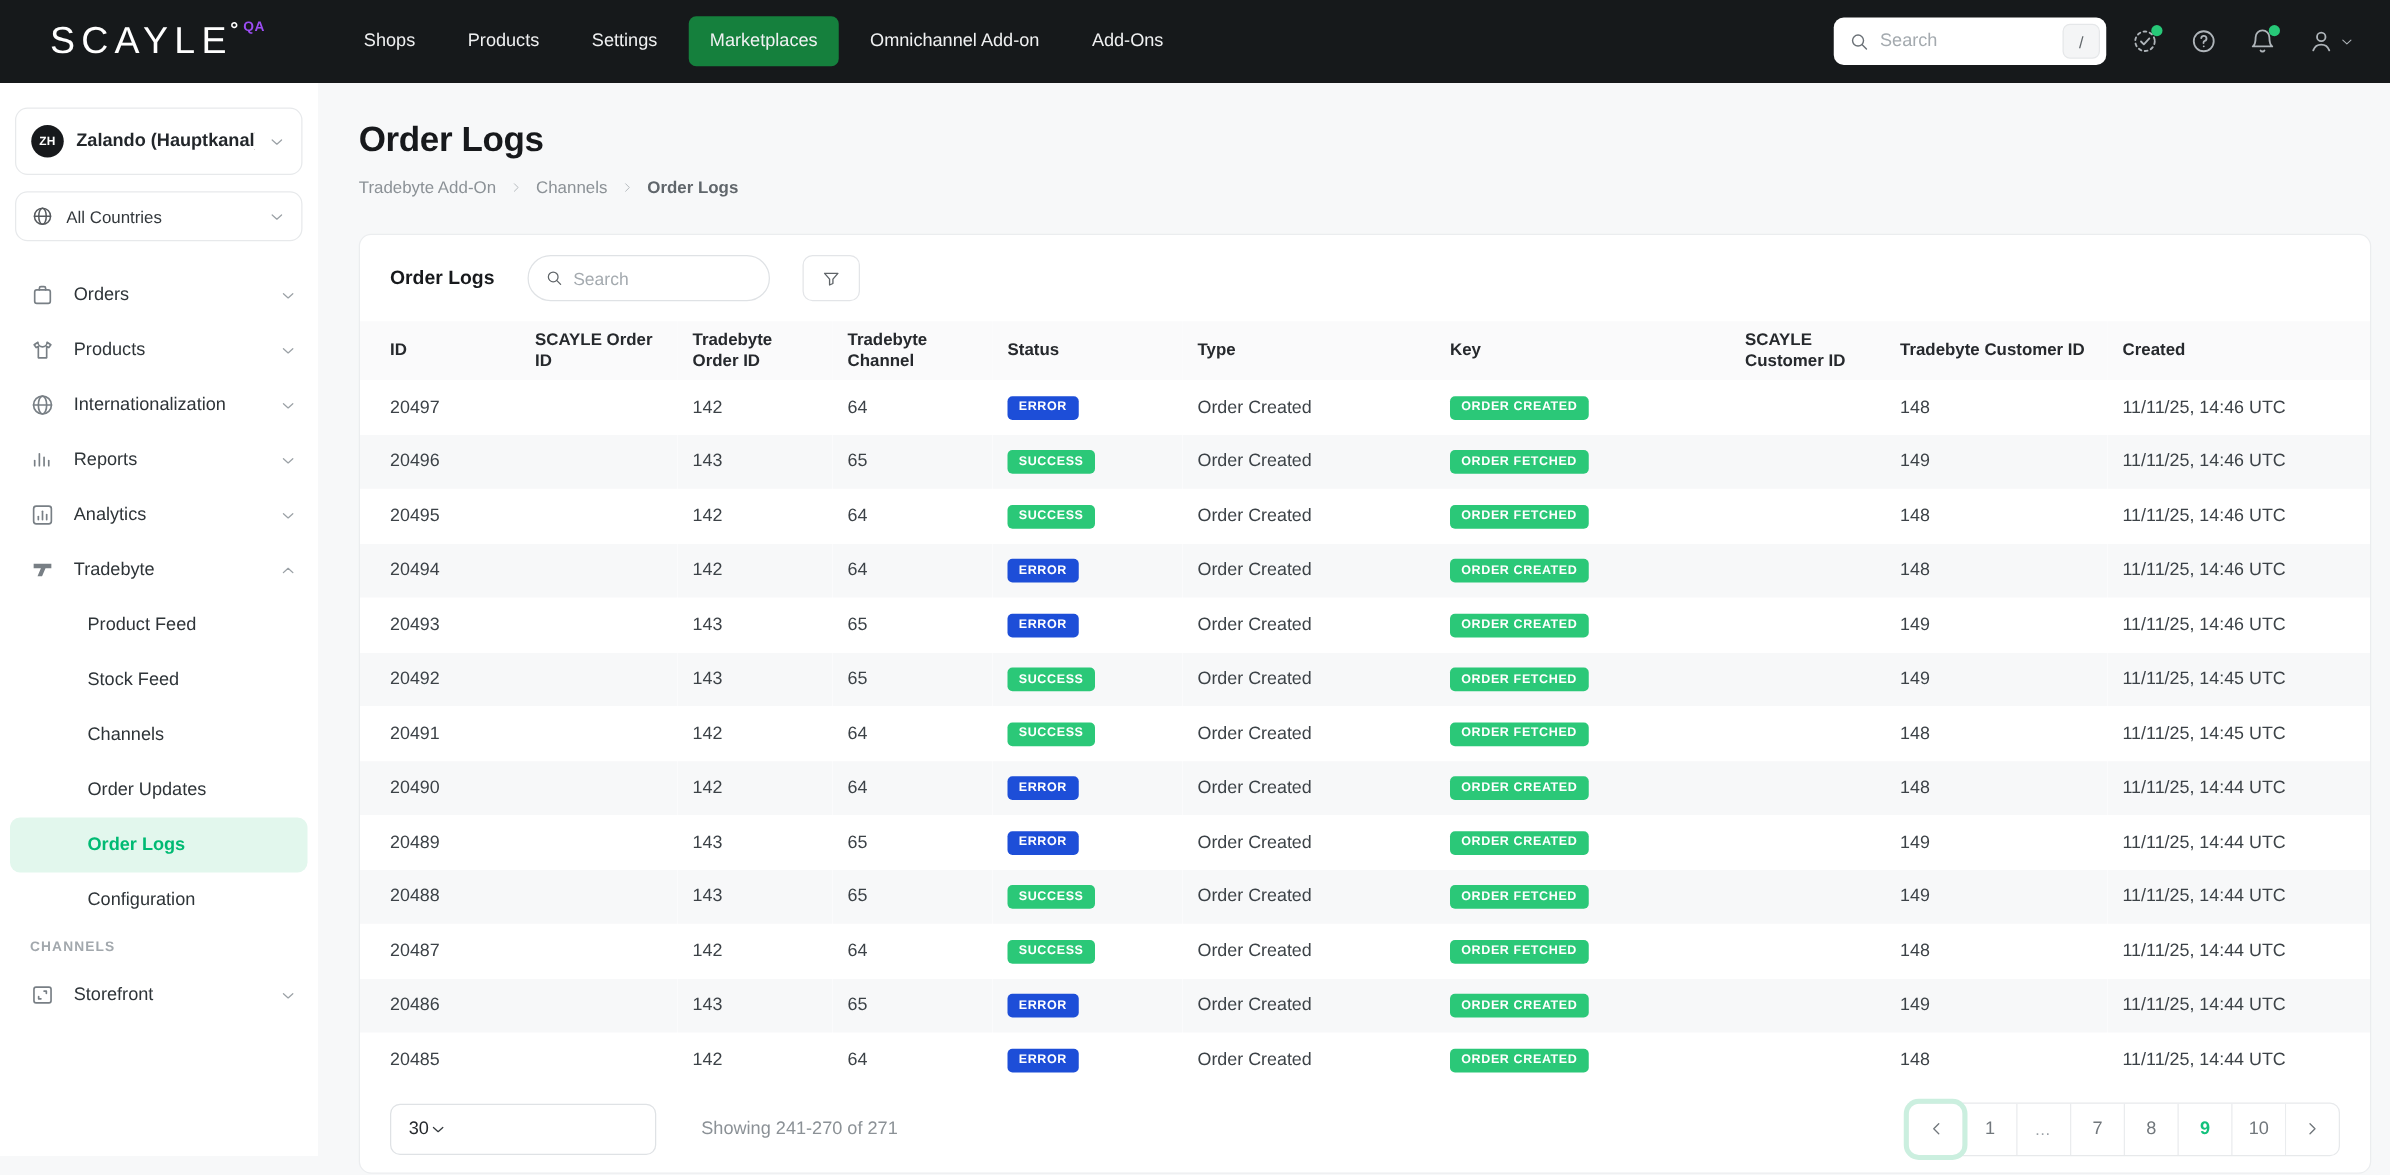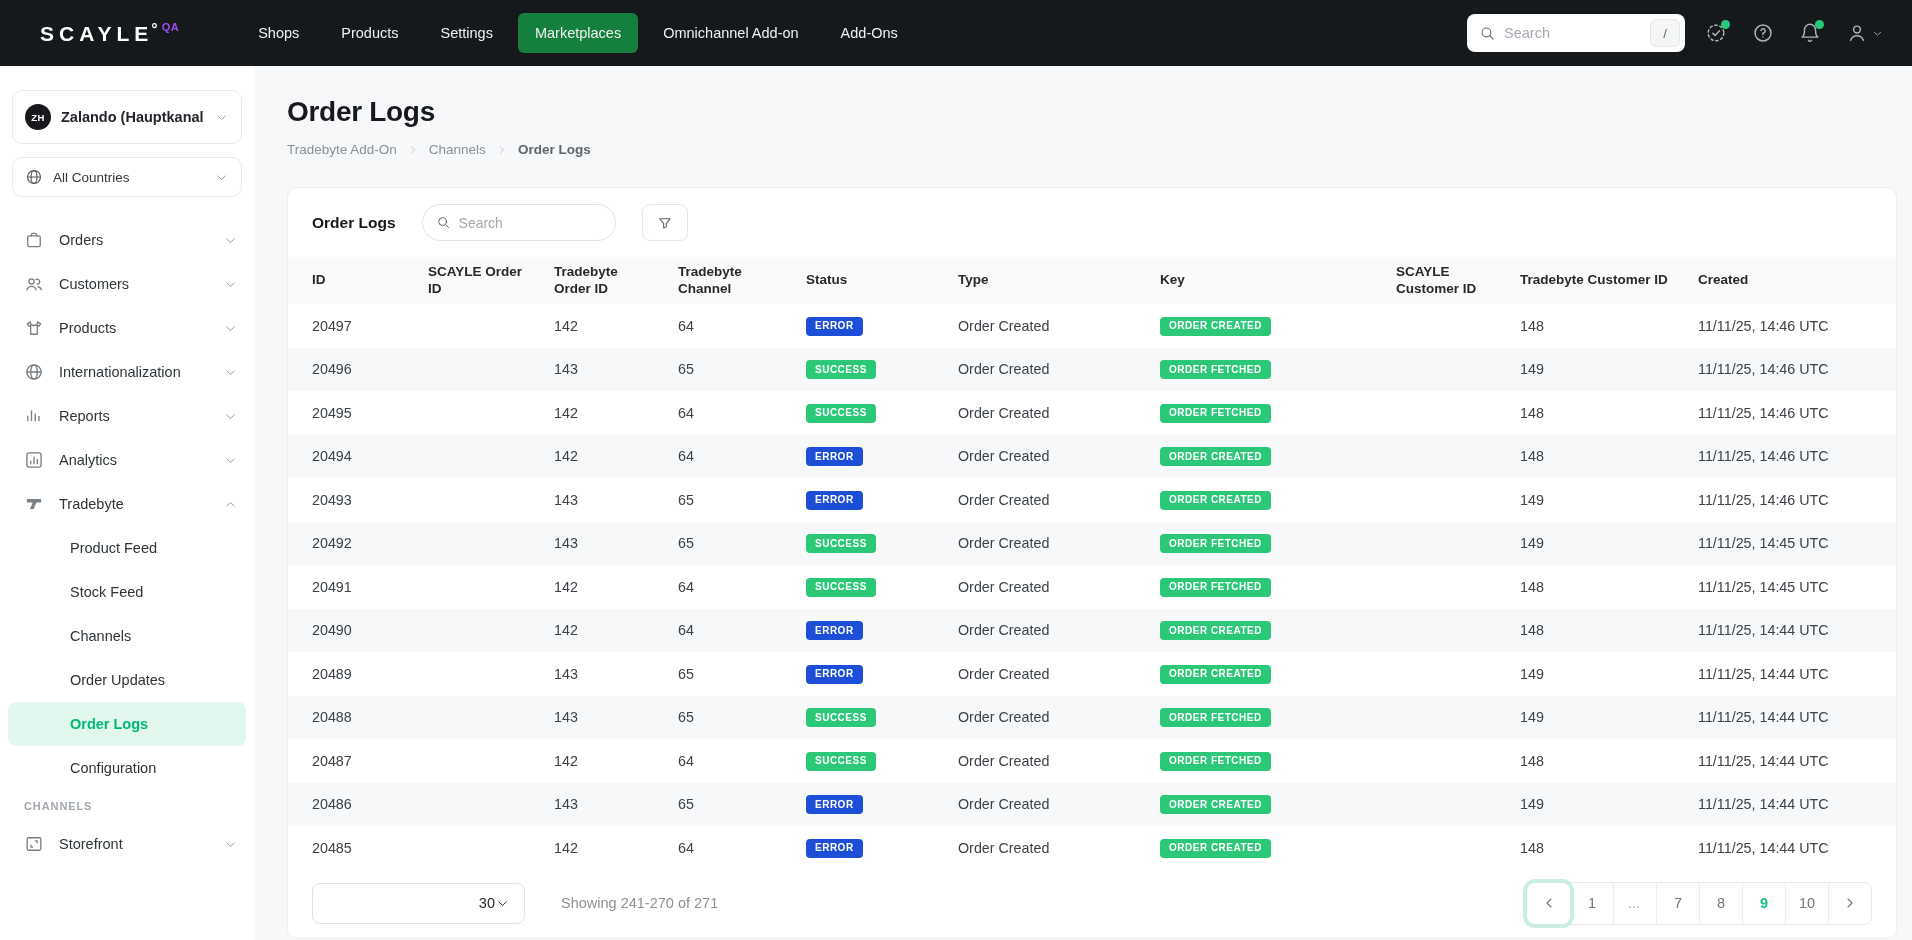--- a/index.html
+++ b/index.html
@@ -3,41 +3,41 @@
 <meta charset="utf-8">
 <style>
   * { margin:0; padding:0; box-sizing:border-box; }
   html,body { width:1912px; height:940px; overflow:hidden; background:#F7F8F9;
     font-family:"Liberation Sans", sans-serif; }
 
   
   .topbar { position:fixed; top:0; left:0; width:1912px; height:66px; background:#16191B;
     display:flex; align-items:center; padding:0 22px; z-index:30; }
   .logo { display:flex; align-items:flex-start; color:#fff; margin-left:18px; }
-  .logo-text { font-size:21px; font-weight:700; letter-spacing:5px; line-height:1; }
+  .logo-text { font-size:30px; font-weight:400; letter-spacing:5px; line-height:1; }
   .logo-mark { font-size:16px; font-weight:700; margin-left:-2px; margin-top:-2px; }
   .qa { color:#9C4DF4; font-size:11px; font-weight:800; margin-left:4px; margin-top:-2px; letter-spacing:.5px; }
   .nav-items { display:flex; align-items:flex-end; margin-left:62px; gap:8px; }
   .nav-item { color:#F0F1F2; font-size:14.5px; font-weight:500; padding:12px 17px; border-radius:6px; cursor:pointer; white-space:nowrap; }
   .nav-item.active { background:#15803d; }
   .topbar-right { margin-left:auto; display:flex; align-items:center; gap:20px; }
   .nav-search { width:218px; height:38px; background:#fff; border-radius:8px; display:flex; align-items:center; padding:0 5px 0 12px; gap:8px; }
   .nav-search .icon svg { width:17px; height:17px; color:#6B7177; display:block; }
   .nav-search input { border:none; outline:none; flex:1; font-size:14.5px; color:#26292D; font-family:inherit; min-width:0; }
   .nav-search input::placeholder { color:#A4AAAF; }
   .kbd { width:30px; height:28px; background:#F4F5F6; border:1px solid #E5E7E9; border-radius:6px;
     color:#5F6468; font-size:13px; display:flex; align-items:center; justify-content:center; }
   .top-icons { display:flex; align-items:center; gap:25px; margin-right:6px; }
   .tico { position:relative; color:#AEB4B9; cursor:pointer; display:flex; align-items:center; gap:3px; }
   .tico svg { width:22px; height:22px; display:block; }
   .tico .chev svg { width:13px; height:13px; }
   .dot { position:absolute; top:-2px; right:-3px; width:9px; height:9px; border-radius:50%; background:#27C878; }
 
   
-  .sidebar { position:fixed; top:66px; left:0; width:254px; height:874px; background:#fff; padding-top:24px; overflow:hidden; }
+  .sidebar { position:fixed; top:50px; left:0; width:254px; height:874px; background:#fff; padding-top:36px; overflow:hidden; }
   .sel-card { margin:0 12px 13px 12px; border:1px solid #E7E9EB; border-radius:10px; display:flex; align-items:center;
     padding:0 12px; gap:10px; cursor:pointer; background:#fff; }
   .sel-shop { height:54px; }
   .sel-country { height:40px; margin-bottom:13px; }
   .avatar { width:26px; height:26px; border-radius:50%; background:#17191C; color:#fff; font-size:9.5px; font-weight:700;
     display:flex; align-items:center; justify-content:center; flex:none; letter-spacing:.3px; }
   .sel-label { font-size:14.5px; font-weight:600; color:#23272B; flex:1; white-space:nowrap; overflow:hidden; }
   .sel-country .sel-label { font-weight:400; font-size:13.5px; color:#33383C; }
   .sel-card .chev svg, .side-item .chev svg { width:15px; height:15px; color:#9BA1A6; display:block; }
   .sel-card .gico svg { width:18px; height:18px; color:#55595D; display:block; }
@@ -78,21 +78,21 @@
     color:#26292D; line-height:1.25; padding:4px 12px; }
   th:first-child, td:first-child { padding-left:24px; }
   tbody td { height:43.5px; font-size:14.3px; color:#3C4247; padding:0 12px; white-space:nowrap; overflow:hidden; }
   tbody tr:nth-child(even) { background:#F7F8F9; }
   .badge { display:inline-block; padding:4.5px 9px; border-radius:4px; font-size:10px; font-weight:700; letter-spacing:.5px; color:#fff; line-height:1; }
   .badge.success, .badge.key { background:#2BC878; }
   .badge.error { background:#1d4ed8; }
 
   .card-foot { display:flex; align-items:center; padding:12px 24px 13px 24px; }
   .page-size { width:213px; height:41px; border:1px solid #DFE2E5; border-radius:8px; display:flex; align-items:center;
-    justify-content:flex-end; padding:0 14px; font-size:14.5px; color:#26292D; cursor:pointer; background:#fff; }
+    justify-content:flex-start; padding:0 14px; font-size:14.5px; color:#26292D; cursor:pointer; background:#fff; }
   .page-size .chev svg { width:15px; height:15px; color:#33383C; display:block; }
   .showing { margin-left:36px; font-size:14.5px; color:#8B9196; }
   .pager { margin-left:auto; display:flex; border:1px solid #E7E9EB; border-radius:8px; background:#fff; }
   .pcell { width:43px; height:41px; display:flex; align-items:center; justify-content:center; font-size:14.5px; color:#71777C;
     cursor:pointer; border-left:1px solid #EAECEE; }
   .pcell:first-child { border-left:none; border-radius:8px 0 0 8px; }
   .pcell:last-child { border-radius:0 8px 8px 0; }
   .pcell.active { color:#12C17C; font-weight:700; }
   .pcell.ellipsis { color:#9BA1A6; font-size:13px; letter-spacing:2px; cursor:default; }
   .pcell svg { width:16px; height:16px; display:block; }
@@ -207,36 +207,20 @@
         <span class="lbl">Orders</span>
         <span class="chev">
           <svg viewBox="0 0 24 24" fill="none" stroke="currentColor" stroke-width="1.6" stroke-linecap="round" stroke-linejoin="round">
             <path d="M6 9.5 12 15l6-5.5"></path>
           </svg>
         </span>
       </div>
       <div class="side-item">
         <span class="sico">
           <svg viewBox="0 0 24 24" fill="none" stroke="currentColor" stroke-width="1.6" stroke-linecap="round" stroke-linejoin="round">
-            <circle cx="9" cy="9" r="3.1"></circle>
-            <path d="M3.5 19c.9-2.8 3-4.2 5.5-4.2s4.6 1.4 5.5 4.2"></path>
-            <path d="M14.5 6.6a3 3 0 1 1 1.5 5.7"></path>
-            <path d="M16.7 15.3c2 .3 3.5 1.5 4.2 3.7"></path>
-          </svg>
-        </span>
-        <span class="lbl">Customers</span>
-        <span class="chev">
-          <svg viewBox="0 0 24 24" fill="none" stroke="currentColor" stroke-width="1.6" stroke-linecap="round" stroke-linejoin="round">
-            <path d="M6 9.5 12 15l6-5.5"></path>
-          </svg>
-        </span>
-      </div>
-      <div class="side-item">
-        <span class="sico">
-          <svg viewBox="0 0 24 24" fill="none" stroke="currentColor" stroke-width="1.6" stroke-linecap="round" stroke-linejoin="round">
             <path d="M7.6 4.6 4 7l1.9 2.7L8 8.6V19.5h8V8.6l2.1 1.1L20 7l-3.6-2.4a4.4 4.4 0 0 1-8.8 0z"></path>
           </svg>
         </span>
         <span class="lbl">Products</span>
         <span class="chev">
           <svg viewBox="0 0 24 24" fill="none" stroke="currentColor" stroke-width="1.6" stroke-linecap="round" stroke-linejoin="round">
             <path d="M6 9.5 12 15l6-5.5"></path>
           </svg>
         </span>
       </div>

